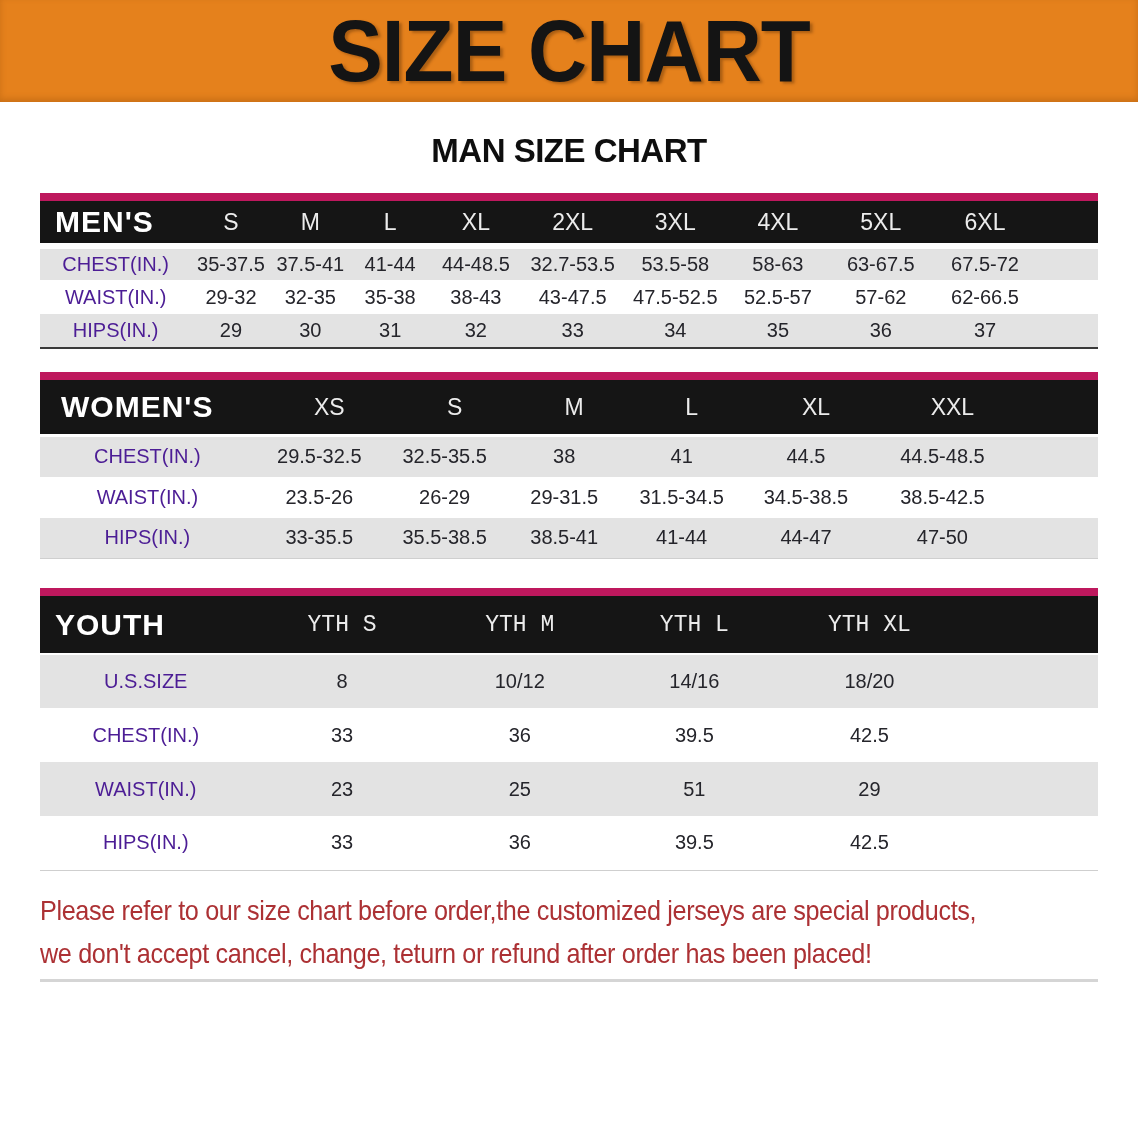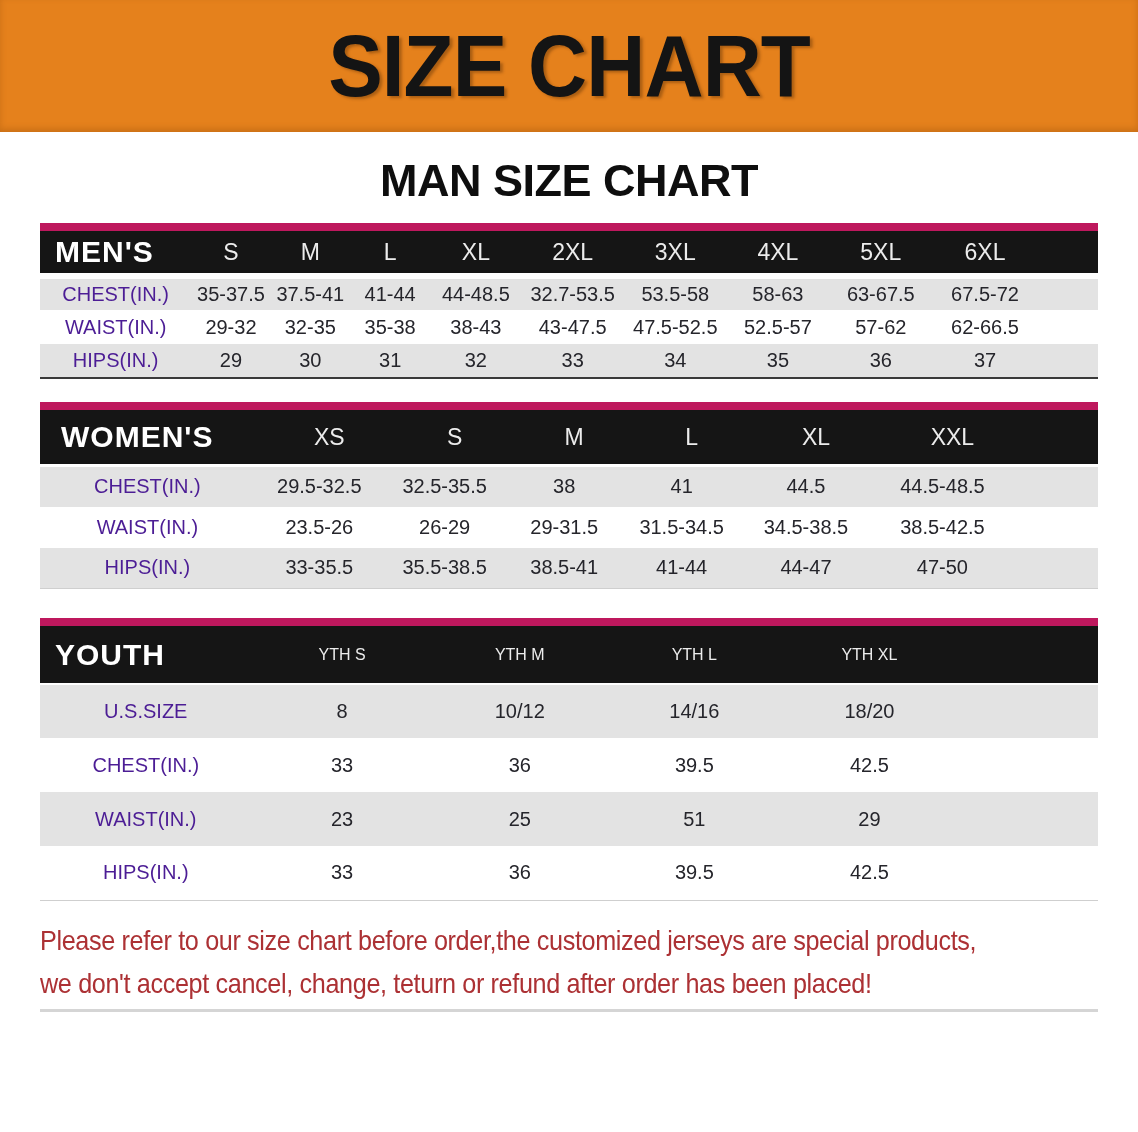--- a/index.html
+++ b/index.html
@@ -4,34 +4,34 @@
 <style>
   html,body{margin:0;padding:0;}
   body{
     width:1138px;height:1132px;overflow:hidden;background:#ffffff;
     font-family:"Liberation Sans", sans-serif;
   }
   .page{width:1138px;height:1132px;position:relative;display:flow-root;}
 
   
   .banner{
-    height:132px;background:var(--banner-bg,#E5811C);
+    height:102px;background:var(--banner-bg,#E5811C);
     display:flex;align-items:center;justify-content:center;
     box-shadow:inset 0 -3px 6px rgba(120,60,0,.25);
   }
   .banner-title{
     font-size:88px;font-weight:bold;color:#141414;line-height:1;
     display:inline-block;transform:scaleX(.93);letter-spacing:-1px;
     text-shadow:3px 2px 3px rgba(60,30,0,.35);
     white-space:nowrap;
   }
 
   
   .heading{
-    margin:0;text-align:center;font-size:45px;font-weight:bold;
+    margin:0;text-align:center;font-size:33px;font-weight:bold;
     color:#0E0E0E;letter-spacing:-.5px;line-height:46px;
   }
   .h-men{margin-top:26px;}
   .h-women{margin-top:39px;}
   .h-youth{margin-top:62px;}
 
   
   .tablewrap{margin:0 40px;border-top:8px solid #be185d;}
   .tw-men{margin-top:19px;}
   .tw-women{margin-top:23px;}
@@ -51,21 +51,21 @@
   .t-youth table{border-bottom:1px solid #CFCFCF;}
 
   .bar-label{
     color:#FFFFFF;font-weight:bold;text-align:left;padding-left:15px;
     font-size:30px;letter-spacing:1px;white-space:nowrap;
   }
   .bar-size{
     color:#ECECEC;font-weight:normal;font-size:23px;text-align:center;
     white-space:nowrap;
   }
-  .t-youth .bar-size{font-size:16px;}
+  .t-youth .bar-size{font-size:23px;font-family:Liberation Mono, monospace;}
 
   tbody tr{background:#FFFFFF;}
   tbody tr:nth-child(odd){background:var(--row-stripe,#E3E3E3);}
   .t-men   tbody tr{height:34px;}
   .t-women tbody tr{height:41px;}
   .t-youth tbody tr{height:54px;}
   .row-label{
     font-weight:normal;font-size:20px;color:#4c1d95;text-align:center;
     white-space:nowrap;
   }

